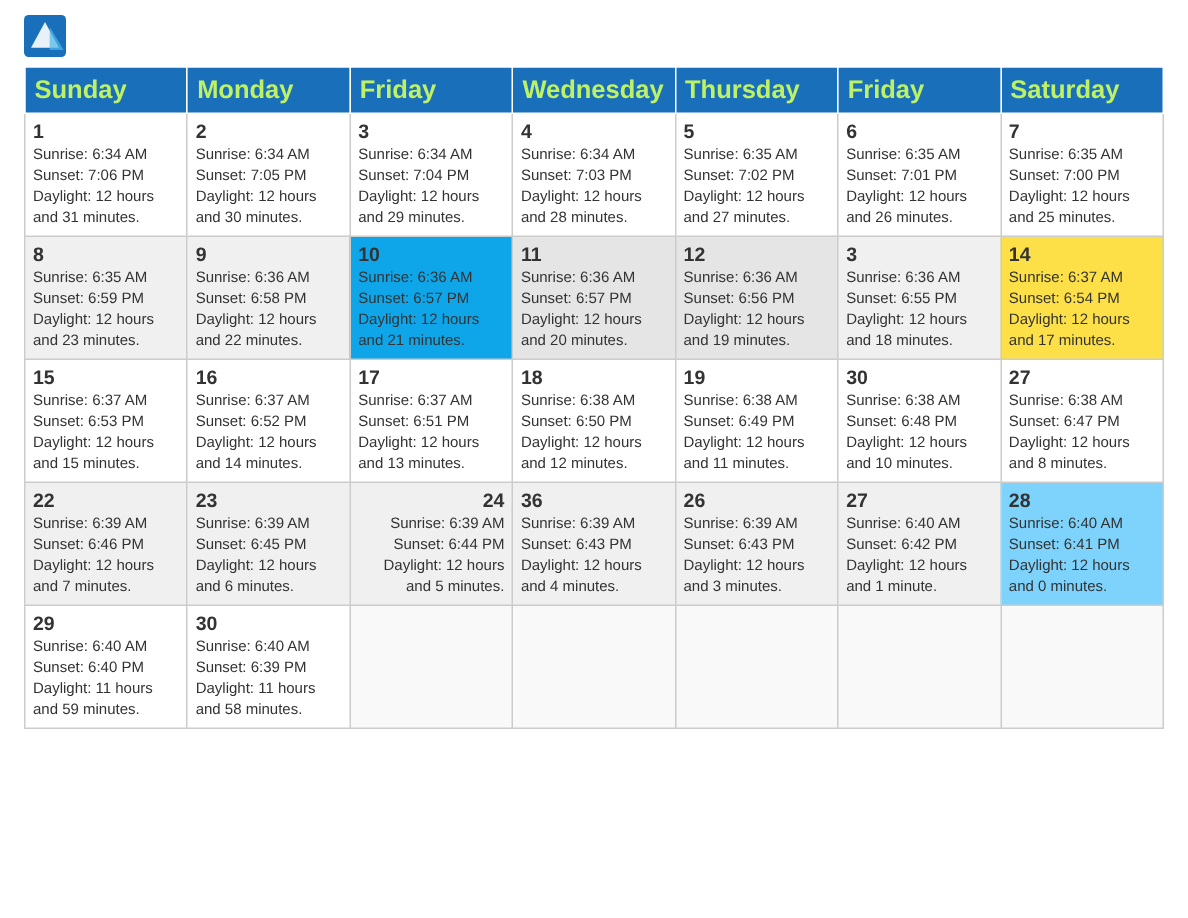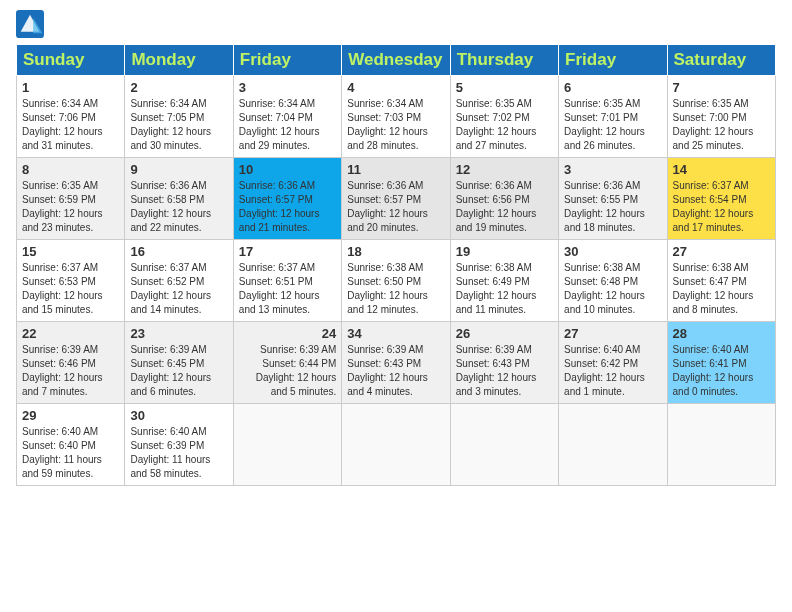--- a/index.html
+++ b/index.html
@@ -299,21 +299,21 @@
 and 6 minutes.</div>
           </td>
           <td style="background: rgb(240, 240, 240); text-align: right;">
             <span class="day-num">24</span>
             <div class="day-info" style="white-space: pre-line;">Sunrise: 6:39 AM
 Sunset: 6:44 PM
 Daylight: 12 hours
 and 5 minutes.</div>
           </td>
           <td style="background: rgb(240, 240, 240);">
-            <span class="day-num">34</span>
+            <span class="day-num">36</span>
             <div class="day-info" style="white-space: pre-line;">Sunrise: 6:39 AM
 Sunset: 6:43 PM
 Daylight: 12 hours
 and 4 minutes.</div>
           </td>
           <td style="background: rgb(240, 240, 240);">
             <span class="day-num">26</span>
             <div class="day-info" style="white-space: pre-line;">Sunrise: 6:39 AM
 Sunset: 6:43 PM
 Daylight: 12 hours

